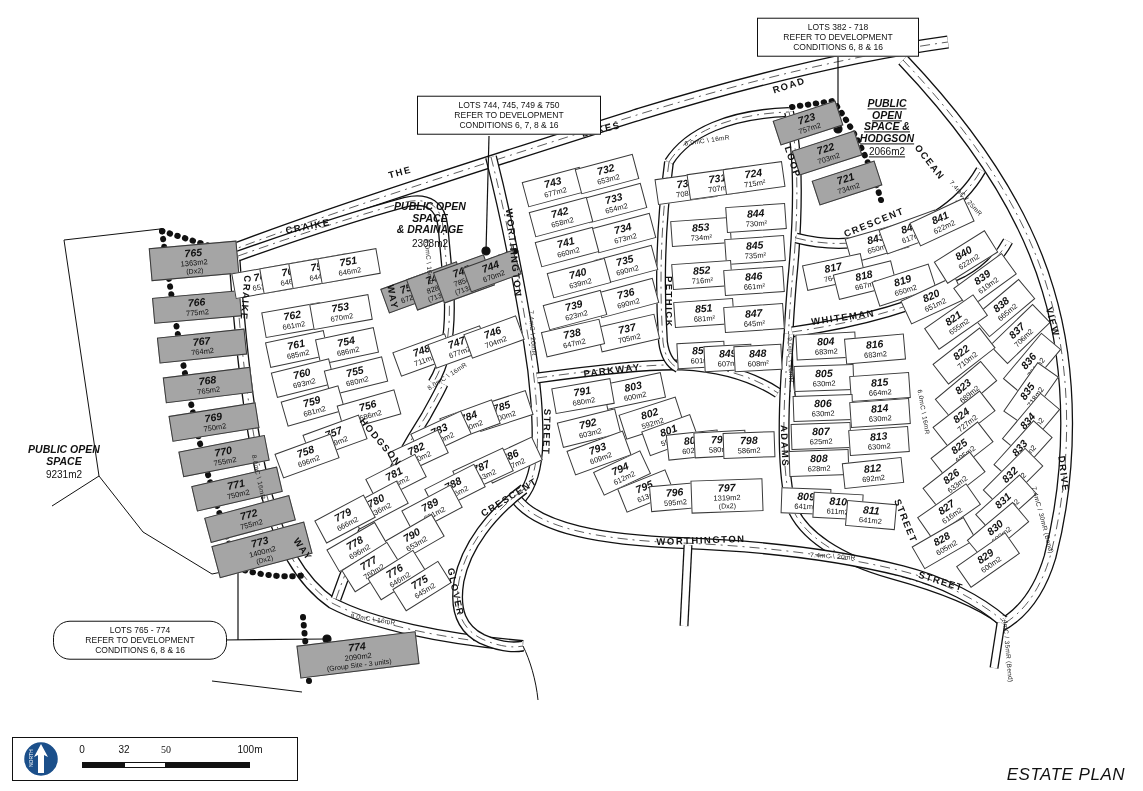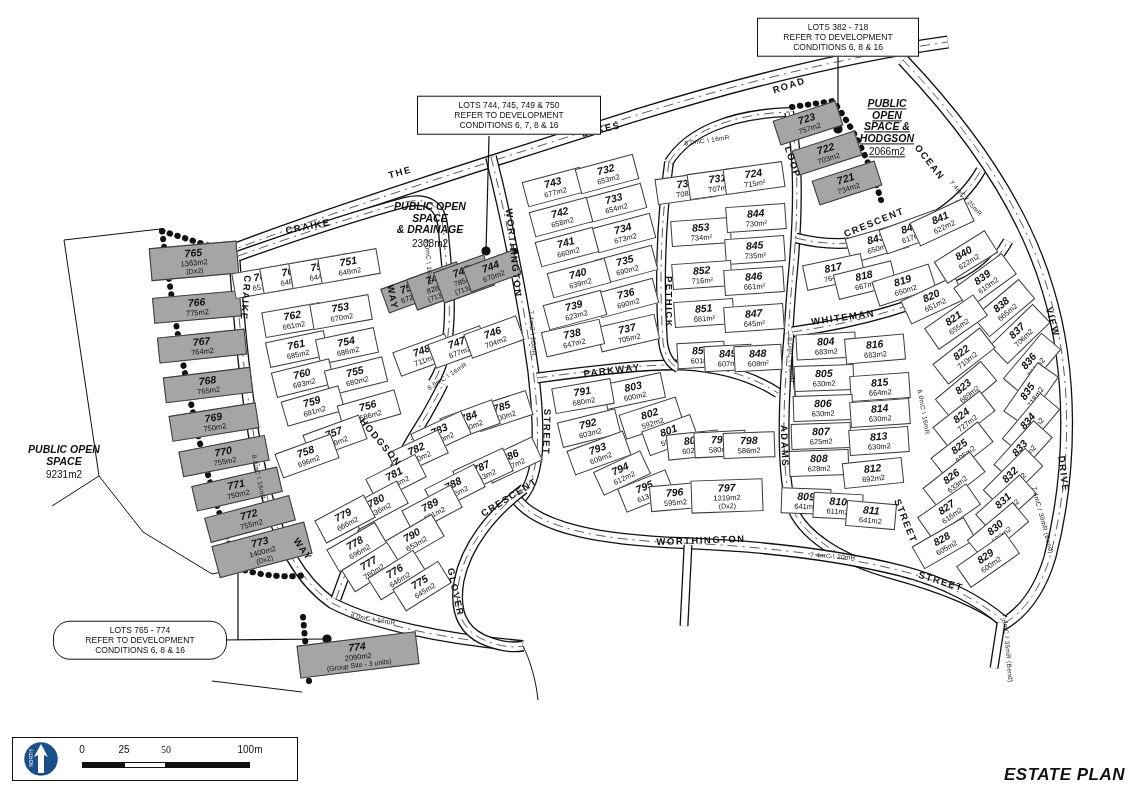--- a/index.html
+++ b/index.html
@@ -17,21 +17,21 @@
   .street-label.dim{font-weight:400;font-size:6.5px;letter-spacing:0.3px;color:#222;}
   .pos-label{position:absolute;text-align:center;transform:translate(-50%,-50%);}
   .pos-label .line{font-weight:bold;font-style:italic;font-size:10.5px;line-height:1.1;}
   .pos-label .area-line{font-size:10px;font-weight:400;font-style:normal;margin-top:2px;}
   .callout{position:absolute;border:1.4px solid #111;background:#fff;text-align:center;
        font-size:8.5px;line-height:1.2;padding:3px 5px;transform:translate(-50%,-50%);}
   .scalebox{position:absolute;left:12px;top:737px;width:284px;height:42px;
        border:1.4px solid #111;background:#fff;}
   .tick{position:absolute;font-size:10px;top:6px;transform:translateX(-50%);}
   .seg{position:absolute;top:24px;height:6px;box-sizing:border-box;}
-  .title{position:absolute;right:18px;bottom:6px;font-weight:bold;font-style:italic;
+  .title{position:absolute;right:18px;bottom:6px;font-weight:normal;font-style:italic;
        font-size:17px;letter-spacing:0.5px;}
 </style>
 </head>
 <body>
 
 <div id="plan">
 
   <svg class="layer" width="1143" height="791" viewBox="0 0 1143 791">
     <g id="roads">
         <path d="M 225,253 C 330,212 520,152 640,114 C 760,77 862,54 948,42" stroke="#111" stroke-width="13" fill="none"></path>
@@ -710,21 +710,21 @@
 
   <div class="scalebox">
     <svg width="56" height="40" style="position:absolute;left:4px;top:1px;">
       <circle cx="24" cy="20" r="16" fill="#1b4f8a"></circle>
       <circle cx="24" cy="20" r="16" fill="none" stroke="#1b4f8a" stroke-width="1.5"></circle>
       <path d="M24 5 L31 18 L27 16 L27 34 L21 34 L21 16 L17 18 Z" fill="#fff"></path>
       <text id="north-text" x="13" y="31" fill="#fff" font-size="5" transform="rotate(-90 13 28)" font-family="Liberation Sans, sans-serif">NORTH</text>
     </svg>
     <div id="ticks">
         <span class="tick" style="left: 69px;">0</span>
-        <span class="tick" style="left: 111px;">25</span>
+        <span class="tick" style="left: 111px;">32</span>
         <span class="tick" style="left: 153px; font-family: Liberation Serif, serif;">50</span>
         <span class="tick" style="left: 237px;">100m</span>
       </div>
     <div class="seg" style="left:69px;width:42px;background:#111;"></div>
     <div class="seg" style="left:111px;width:42px;background:#fff;border:1.2px solid #111;"></div>
     <div class="seg" style="left:153px;width:84px;background:#111;"></div>
   </div>
 
   <div class="title">ESTATE PLAN</div>
 </div>

